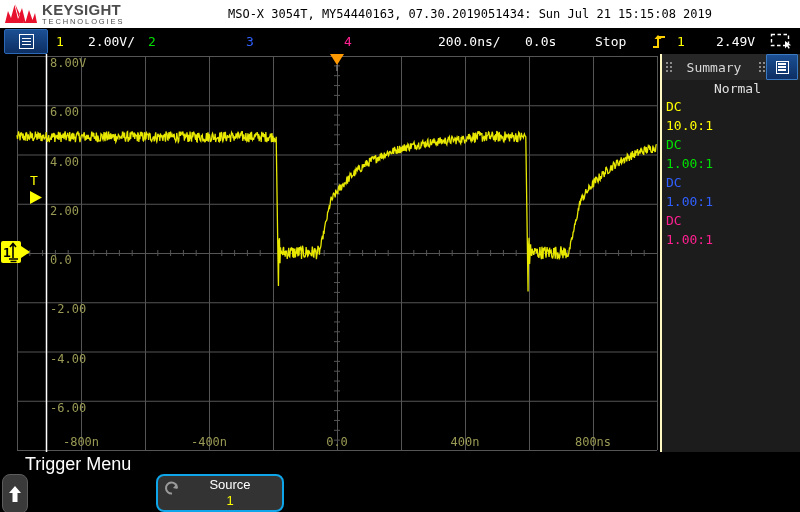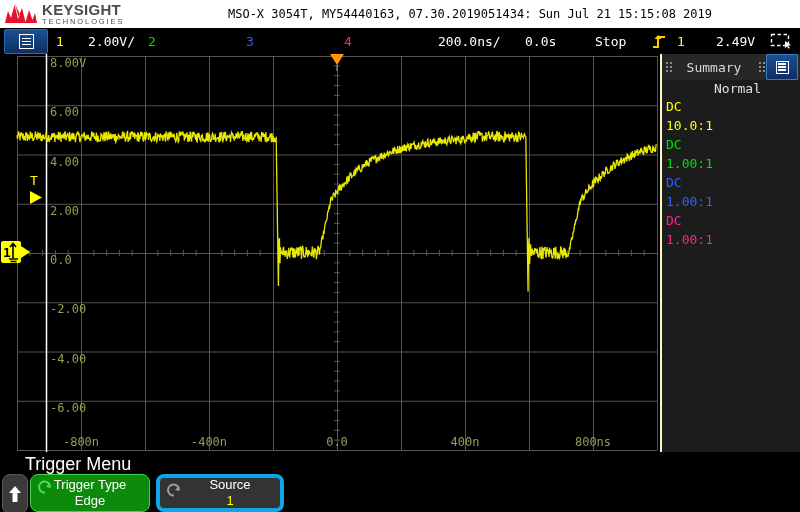--- a/index.html
+++ b/index.html
@@ -261,21 +261,21 @@
     border-radius: 8px;
     box-sizing: border-box;
     display: flex;
     flex-direction: column;
     align-items: center;
     justify-content: center;
     font-family: "Liberation Sans", sans-serif;
   }
   .bm-btn.inactive {
     background: #333333;
-    border: 4px solid #0ea5e9;
+    border: 2px solid #0ea5e9;
     padding-left: 20px;
   }
   .bm-btn.active {
     background: #0b8a0b;
     border: 1px solid #46d246;
   }
   .bm-label {
     font-size: 13px;
     color: #ffffff;
     line-height: 16px;
@@ -542,28 +542,20 @@
 
   <div class="bottom">
     <div class="bm-title">Trigger Menu</div>
 
     <div class="bm-up">
       <svg width="14" height="20" viewBox="0 0 14 20">
         <path d="M7 2 L13 9 L9.5 9 L9.5 18 L4.5 18 L4.5 9 L1 9 Z" fill="#ffffff"></path>
       </svg>
     </div>
 
-    <div class="bm-btn active" style="left:30px;width:120px;">
-      <svg class="bm-knob" viewBox="0 0 16 16">
-        <path d="M13 8 A5.5 5.5 0 1 0 8 13.5" stroke="#4ddc4d" stroke-width="2" fill="none"></path>
-        <path d="M13 3.5 L13.5 9 L9 8 Z" fill="#4ddc4d"></path>
-      </svg>
-      <div class="bm-label">Trigger Type</div>
-      <div class="bm-value" style="color:#ffffff;">Edge</div>
-    </div>
 
     <div class="bm-btn inactive" style="left:156px;width:128px;">
       <svg class="bm-knob" viewBox="0 0 16 16">
         <path d="M13 8 A5.5 5.5 0 1 0 8 13.5" stroke="#9a9a9a" stroke-width="2" fill="none"></path>
         <path d="M13 3.5 L13.5 9 L9 8 Z" fill="#9a9a9a"></path>
       </svg>
       <div class="bm-label">Source</div>
       <div class="bm-value ch1">1</div>
     </div>
 

